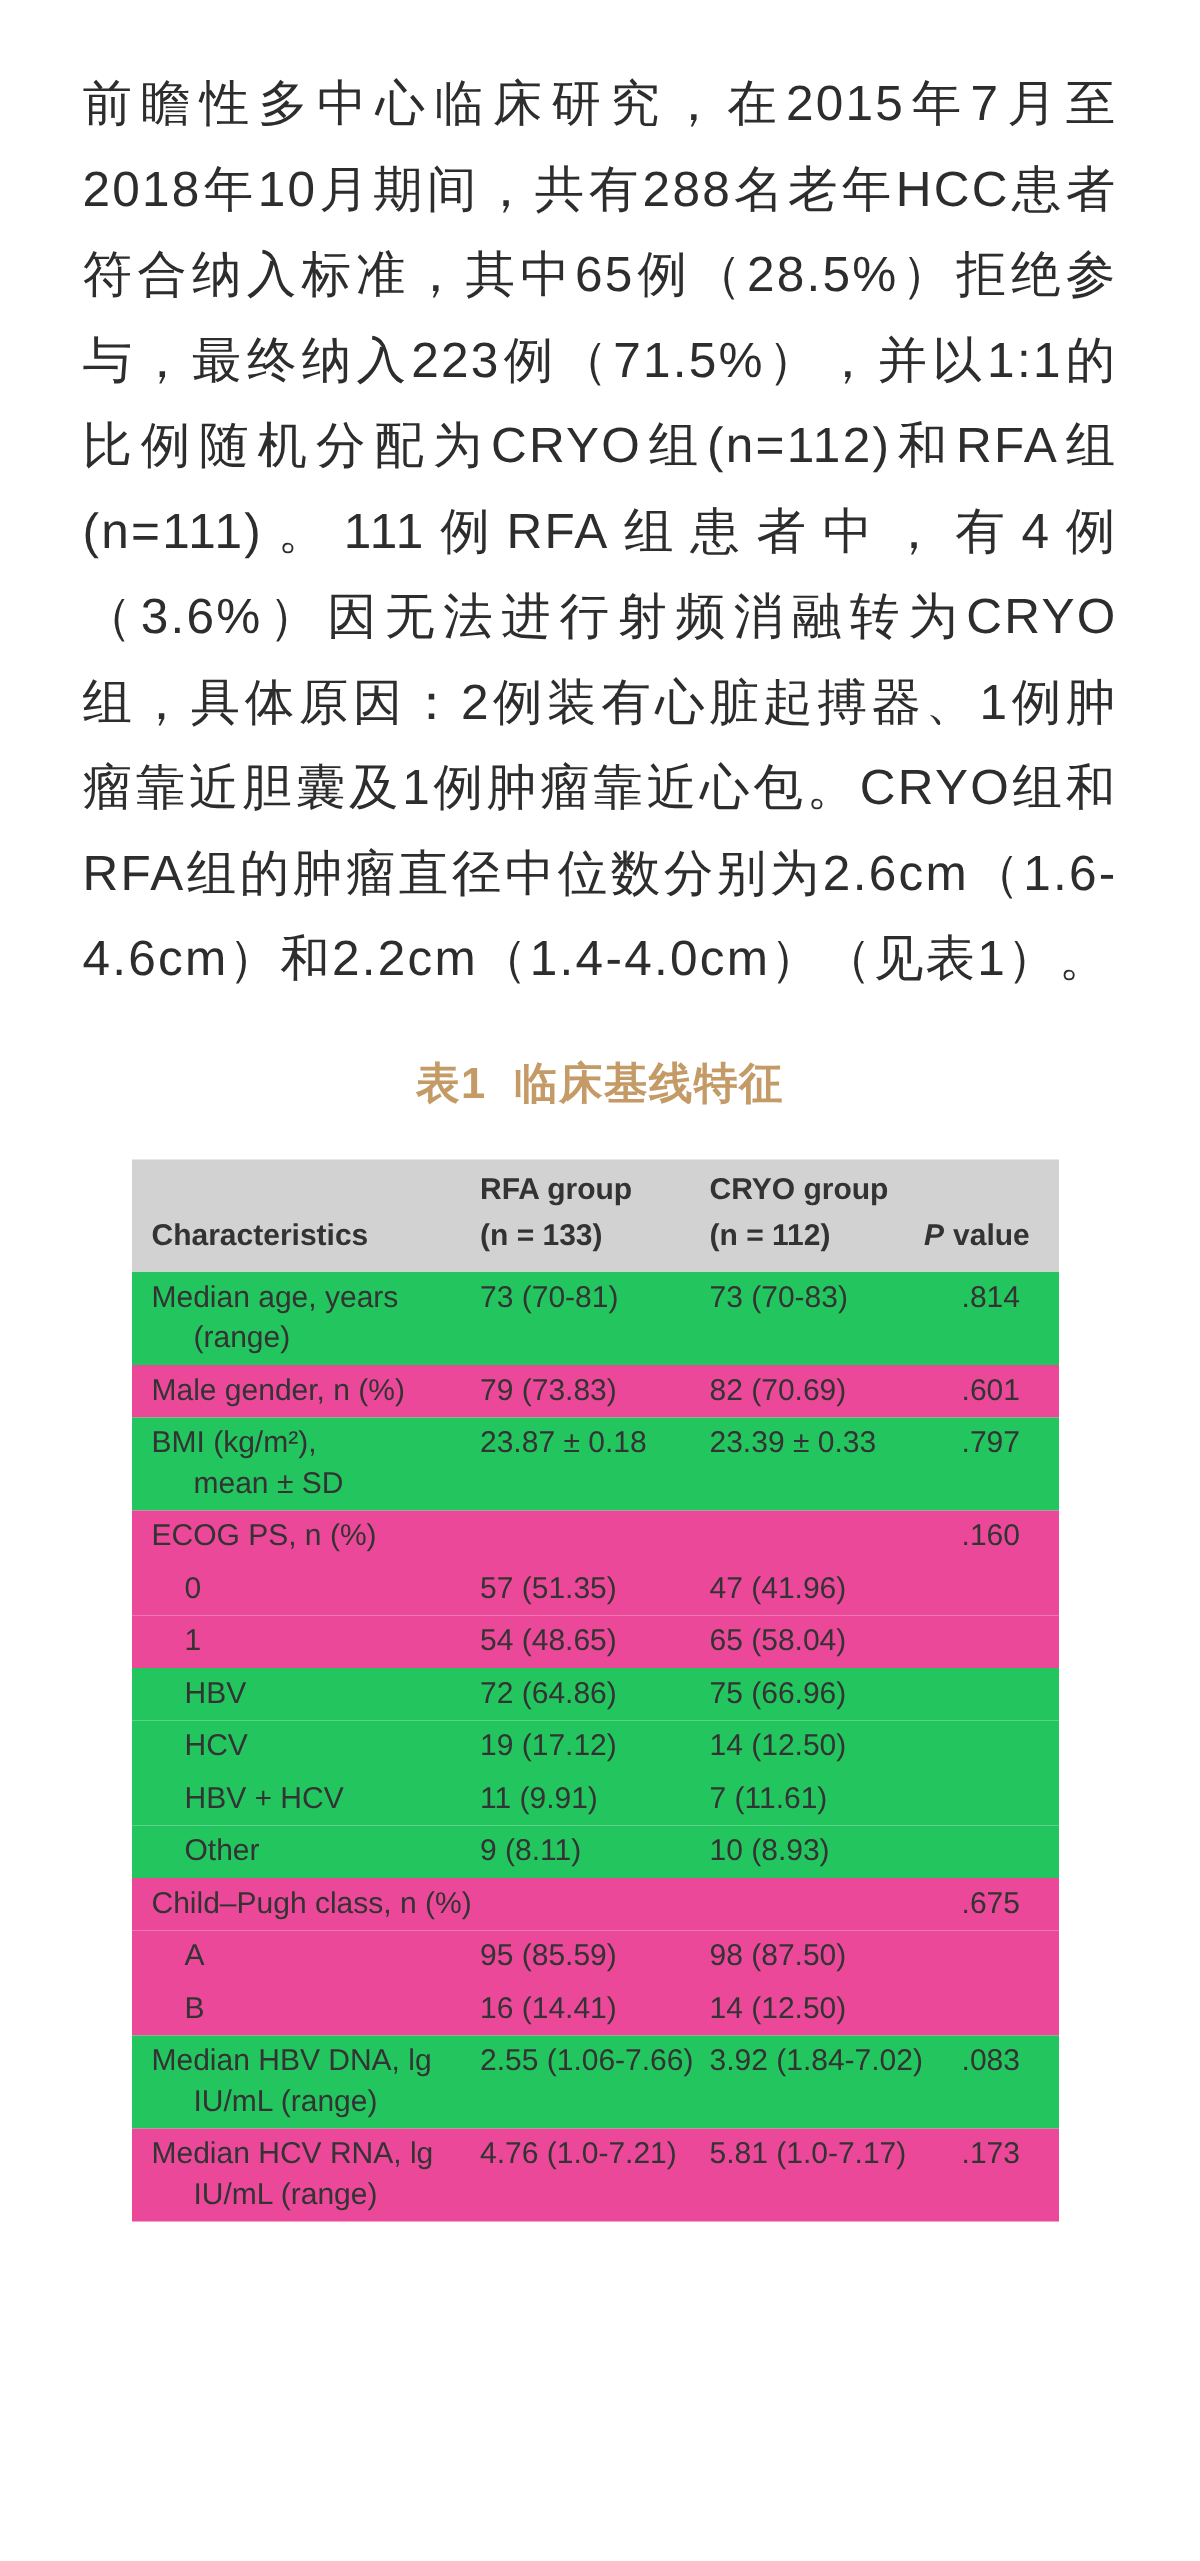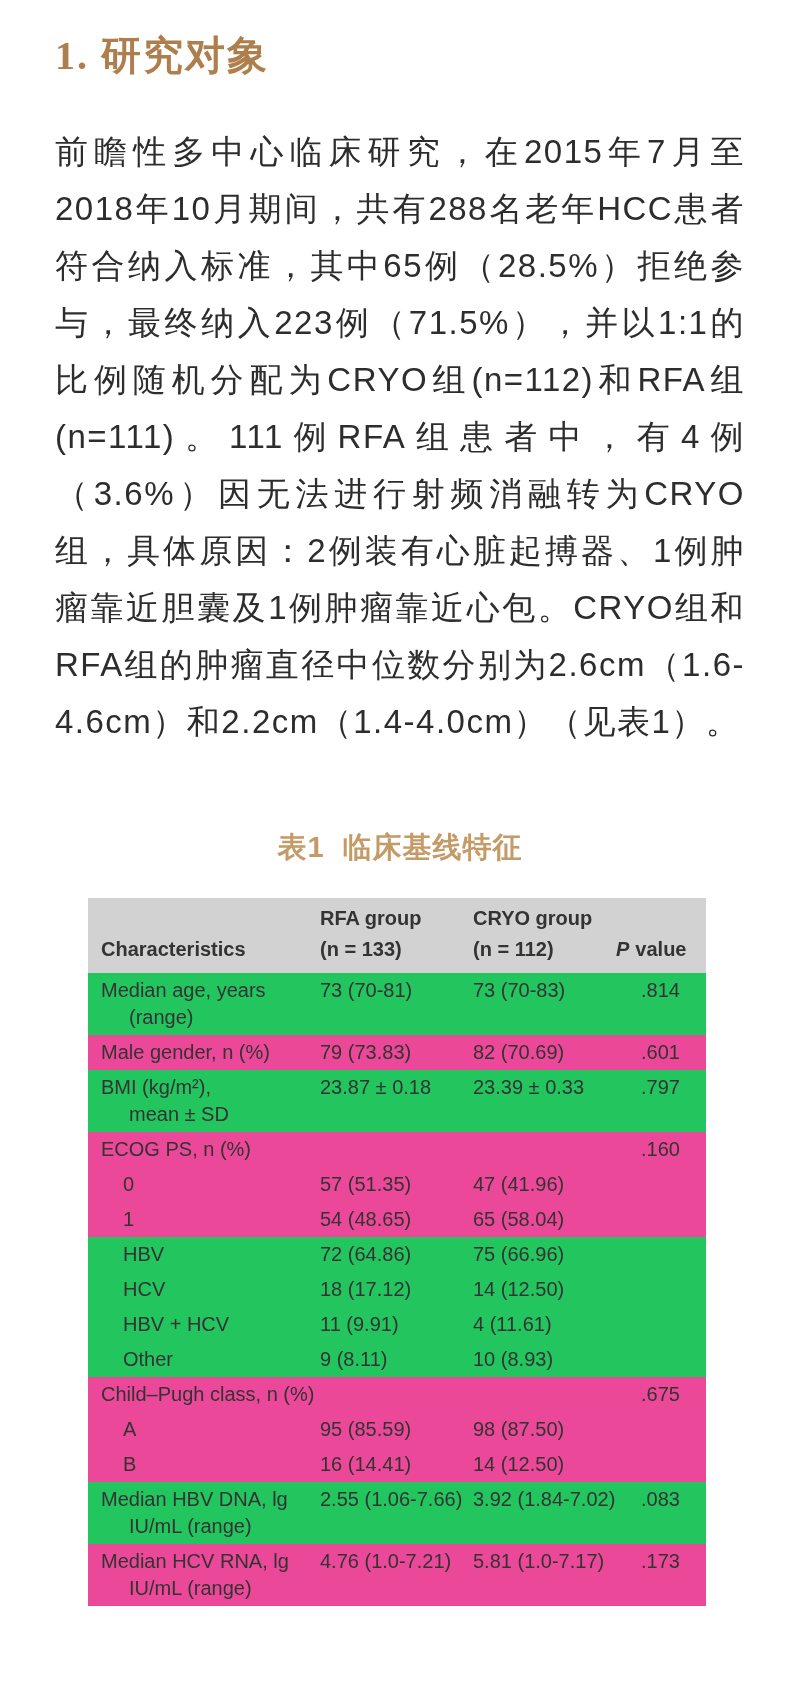--- a/index.html
+++ b/index.html
@@ -25,21 +25,21 @@
   .body-text {
     margin: 40px 55px 0 55px;
     font-size: 33px;
     line-height: 57px;
     color: #2d2d2d;
     text-align: justify;
     letter-spacing: 1.5px;
   }
 
   .table-caption {
-    margin-top: 78px;
+    margin-top: 36px;
     text-align: center;
     font-size: 29px;
     font-weight: bold;
     color: #c49b67;
     letter-spacing: 1px;
   }
 
   .baseline-table {
     margin: 30px 0 0 88px;
     width: 618px;
@@ -72,21 +72,20 @@
   .t-row .c1 { padding-left: 13px; }
   .t-row .c1 .l1.indent { padding-left: 22px; }
   .t-row .c1 .l2 { padding-left: 28px; }
   .t-row .c4 { text-align: right; padding-right: 26px; }
 </style>
 </head>
 <body>
 
 <div class="page">
 
-  <h1 class="heading">1. 研究对象</h1>
 
   <p class="body-text">前瞻性多中心临床研究，在2015年7月至2018年10月期间，共有288名老年HCC患者符合纳入标准，其中65例（28.5%）拒绝参与，最终纳入223例（71.5%），并以1:1的比例随机分配为CRYO组(n=112)和RFA组(n=111)。111例RFA组患者中，有4例（3.6%）因无法进行射频消融转为CRYO组，具体原因：2例装有心脏起搏器、1例肿瘤靠近胆囊及1例肿瘤靠近心包。CRYO组和RFA组的肿瘤直径中位数分别为2.6cm（1.6-4.6cm）和2.2cm（1.4-4.0cm）（见表1）。</p>
 
   <div class="table-caption">表1&nbsp; 临床基线特征</div>
 
   <div class="baseline-table">
 
     <div class="t-header">
       <div class="hcell c1">
         <span>Characteristics</span>
@@ -174,32 +173,32 @@
     <div class="c2">72 (64.86)</div>
     <div class="c3">75 (66.96)</div>
     <div class="c4"></div>
   </div>
 
   <div class="t-row">
     <div class="c1">
       <div class="l1 indent">HCV</div>
 
     </div>
-    <div class="c2">18 (17.12)</div>
+    <div class="c2">19 (17.12)</div>
     <div class="c3">14 (12.50)</div>
     <div class="c4"></div>
   </div>
 
   <div class="t-row">
     <div class="c1">
       <div class="l1 indent">HBV + HCV</div>
 
     </div>
     <div class="c2">11 (9.91)</div>
-    <div class="c3">4 (11.61)</div>
+    <div class="c3">7 (11.61)</div>
     <div class="c4"></div>
   </div>
 
   <div class="t-row">
     <div class="c1">
       <div class="l1 indent">Other</div>
 
     </div>
     <div class="c2">9 (8.11)</div>
     <div class="c3">10 (8.93)</div>

